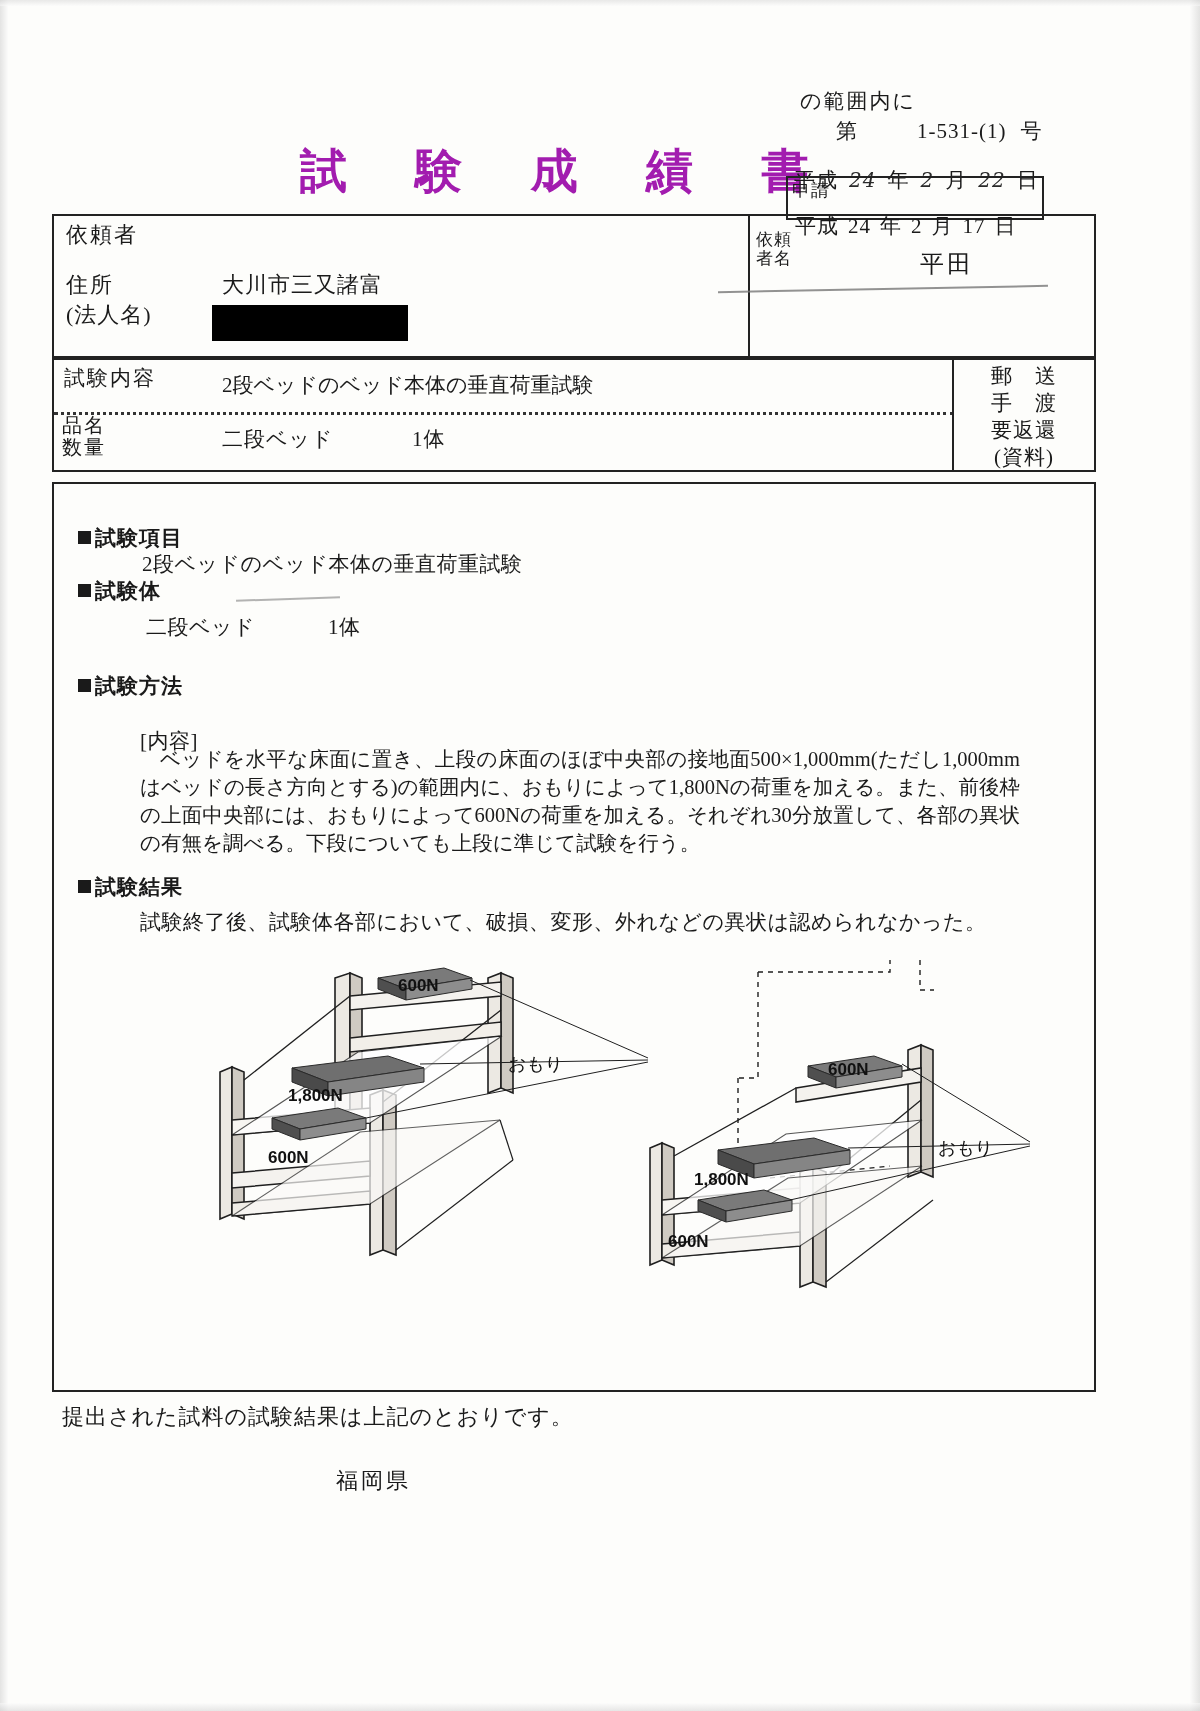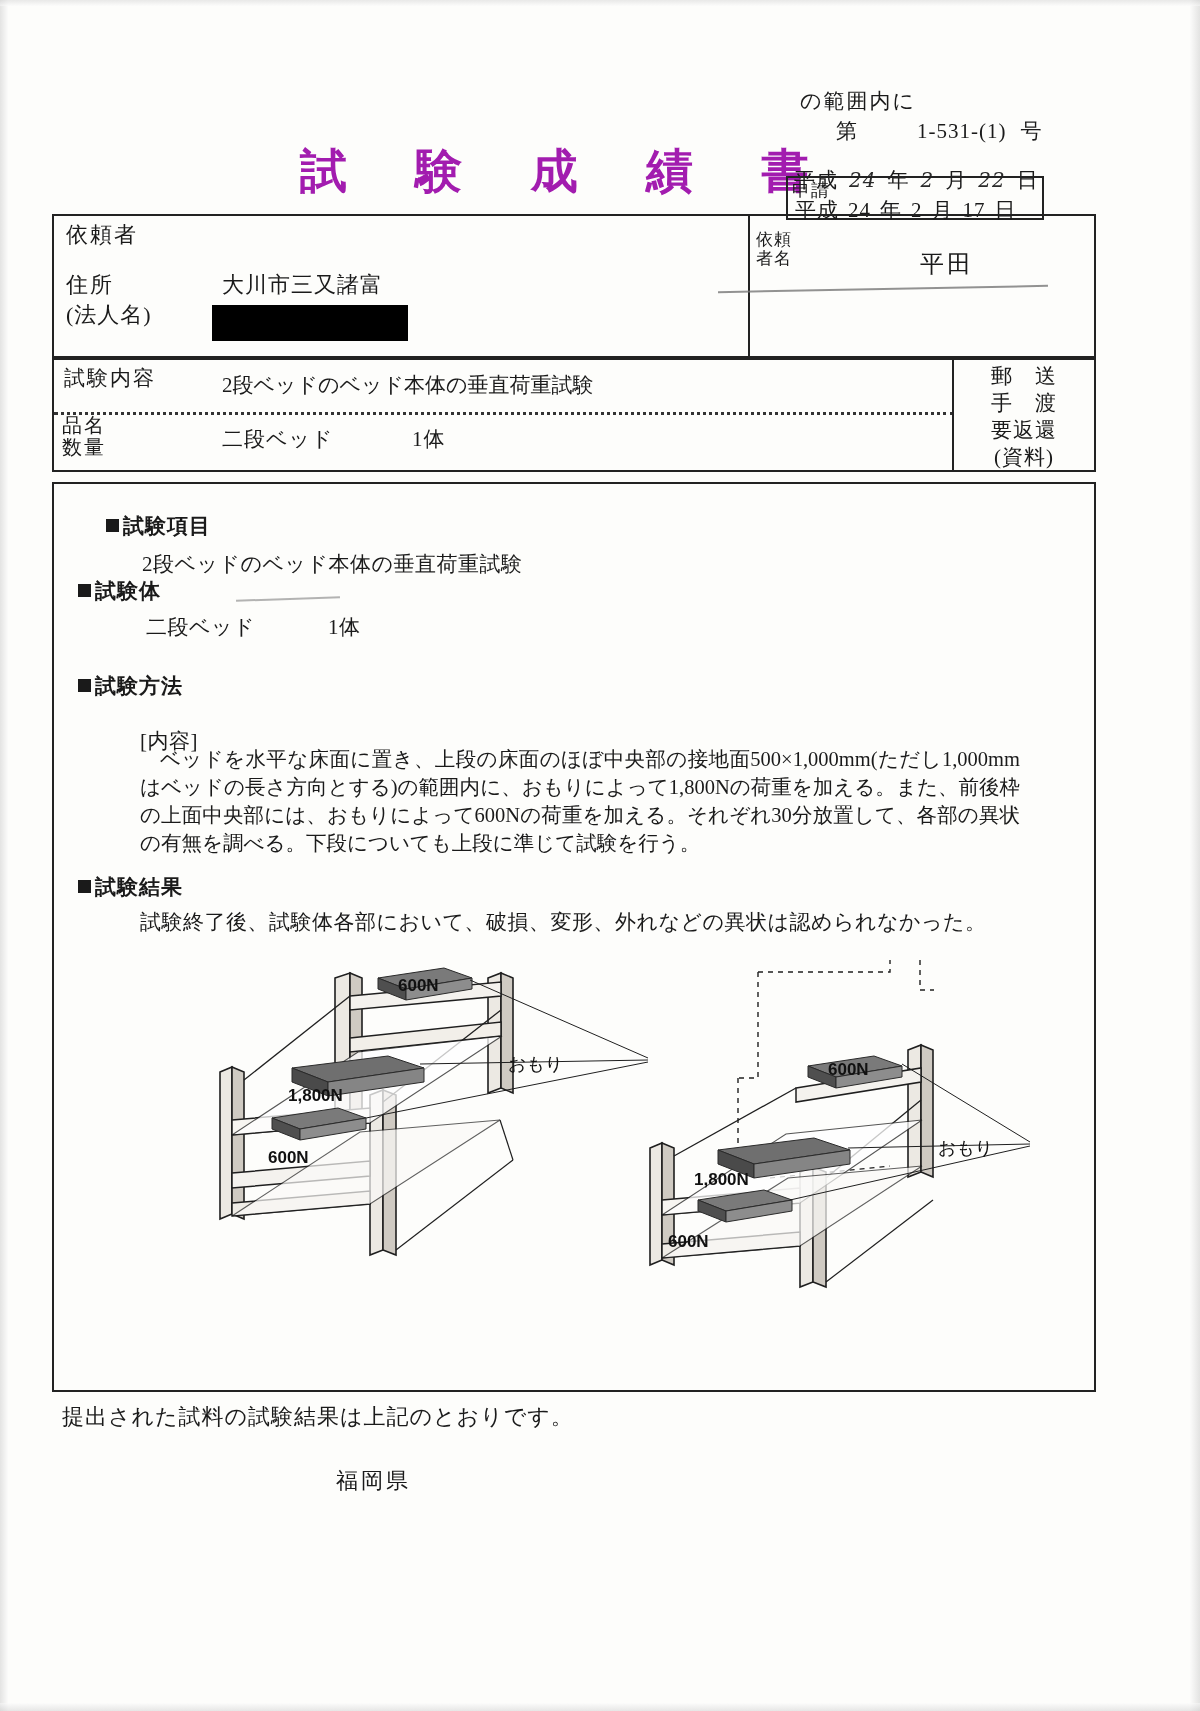--- a/index.html
+++ b/index.html
@@ -97,21 +97,21 @@
 
   
   #req-box { left: 52px; top: 214px; width: 1044px; height: 144px; }
   #shinsei-box { left: 786px; top: 176px; width: 258px; height: 44px; border: 2px solid #222; }
 
   .shinsei-label {
     position: absolute; left: 792px; top: 178px;
     font-size: 18px; letter-spacing: 1px;
   }
   .shinsei-date {
-    position: absolute; left: 792px; top: 196px;
+    position: absolute; left: 792px; top: 212px;
     font-size: 21px; letter-spacing: 1px; white-space: nowrap;
   }
   .shinsei-date span { padding: 0 3px; }
   .shinsei-date .n { font-family: "Liberation Serif", serif; padding: 0 6px; }
 
   .lbl-irai { position: absolute; left: 66px; top: 220px; font-size: 22px; letter-spacing: 2px; }
   .lbl-jusho { position: absolute; left: 66px; top: 270px; font-size: 22px; letter-spacing: 2px; }
   .lbl-hojin { position: absolute; left: 66px; top: 300px; font-size: 22px; letter-spacing: 1px; }
   .val-jusho { position: absolute; left: 222px; top: 270px; font-size: 22px; letter-spacing: 1px; }
   .redaction {
@@ -154,21 +154,21 @@
   .sec-head::before {
     content: "";
     display: inline-block;
     width: 13px; height: 13px;
     background: #1a1a1a;
     margin-right: 4px;
     vertical-align: 1px;
   }
   .sec-body { font-size: 21px; letter-spacing: 0.5px; }
 
-  #h-koumoku { left: 78px; top: 512px; margin-left: 28px; }
+  #h-koumoku { left: 78px; top: 524px; }
   #b-koumoku { left: 142px; top: 550px; }
   #h-shikenstai { left: 78px; top: 577px; }
   #b-shikentai-name { left: 146px; top: 613px; }
   #b-shikentai-qty { left: 328px; top: 613px; }
   .strikeline {
     position: absolute; left: 236px; top: 598px; width: 104px; height: 2px;
     background: #9a9a9a; transform: rotate(-2deg); opacity: .75;
   }
 
   #h-houhou { left: 78px; top: 672px; }

